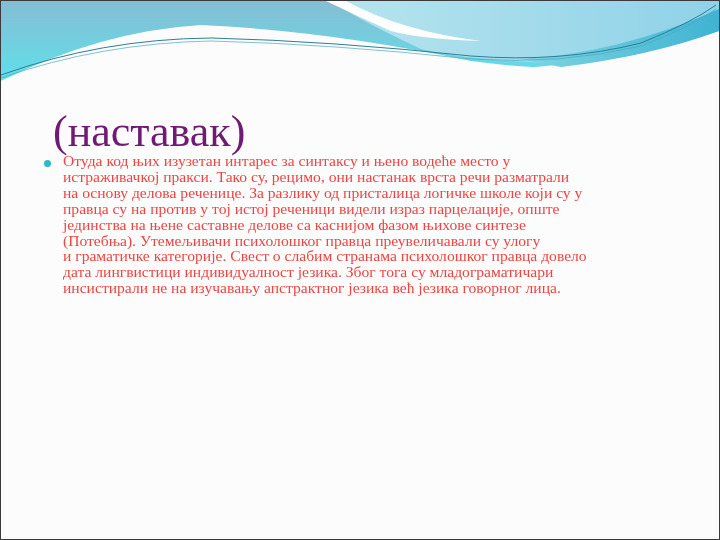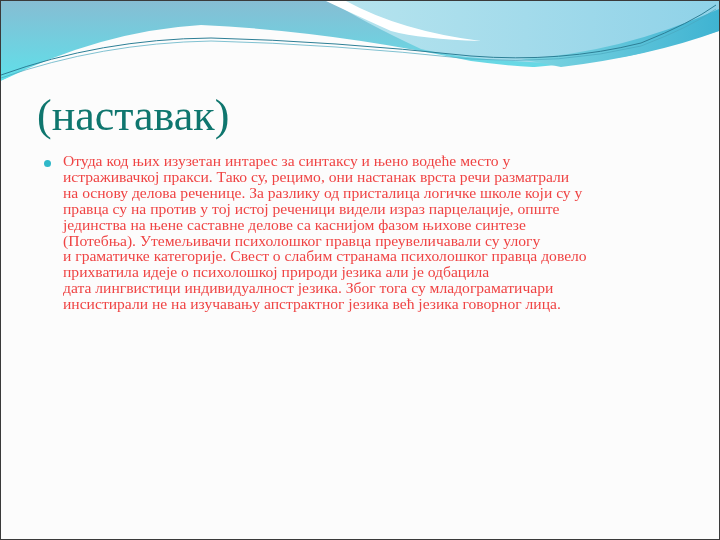--- a/index.html
+++ b/index.html
@@ -11,24 +11,24 @@
     .slide {
       position: relative; width: 718px; height: 538px;
       border: 1px solid #3a3a3a;
       background: #fcfcfc;
       overflow: hidden;
     }
     .header-wave { position: absolute; left: 0; top: 0; width: 718px; height: 90px; }
     .title {
       position: absolute; left: 36px; top: 88px;
       font-size: 44px; line-height: 54px;
-      color: #0f766e;
+      color: #701a75;
       font-family: "Liberation Serif", serif;
       letter-spacing: 0px;
-      margin: 0; font-weight: normal;
+      margin: 16px; font-weight: normal;
     }
     .content {
       position: absolute; left: 40px; top: 152px; width: 670px;
     }
     .bullet-row { position: relative; padding-left: 22px; }
     .bullet-dot {
       position: absolute; left: 3px; top: 7px;
       width: 7px; height: 7px; border-radius: 50%;
       background: #2fb8c9;
     }
@@ -78,18 +78,17 @@
   <div class="content">
     <div class="bullet-row">
       <span class="bullet-dot"></span>
       <div class="line">Отуда код њих изузетан интарес за синтаксу и њено водеће место у</div>
       <div class="line">истраживачкој пракси. Тако су, рецимо,  они настанак врста речи разматрали</div>
       <div class="line">на основу делова реченице. За разлику од присталица логичке школе који су у</div>
       <div class="line">правца су на против у тој истој реченици видели израз парцелације, опште</div>
       <div class="line">јединства на њене саставне делове са каснијом фазом њихове синтезе</div>
       <div class="line">(Потебња). Утемељивачи психолошког правца преувеличавали су улогу</div>
       <div class="line">и граматичке категорије. Свест о слабим странама психолошког правца довело</div>
-      <div class="line">прихватила идеје о психолошкој природи језика али је одбацила</div>
       <div class="line">дата лингвистици индивидуалност језика. Због тога су младограматичари</div>
       <div class="line">инсистирали не на изучавању апстрактног језика већ језика говорног лица.</div>
     </div>
   </div>
 </div>
 
 </body></html>

